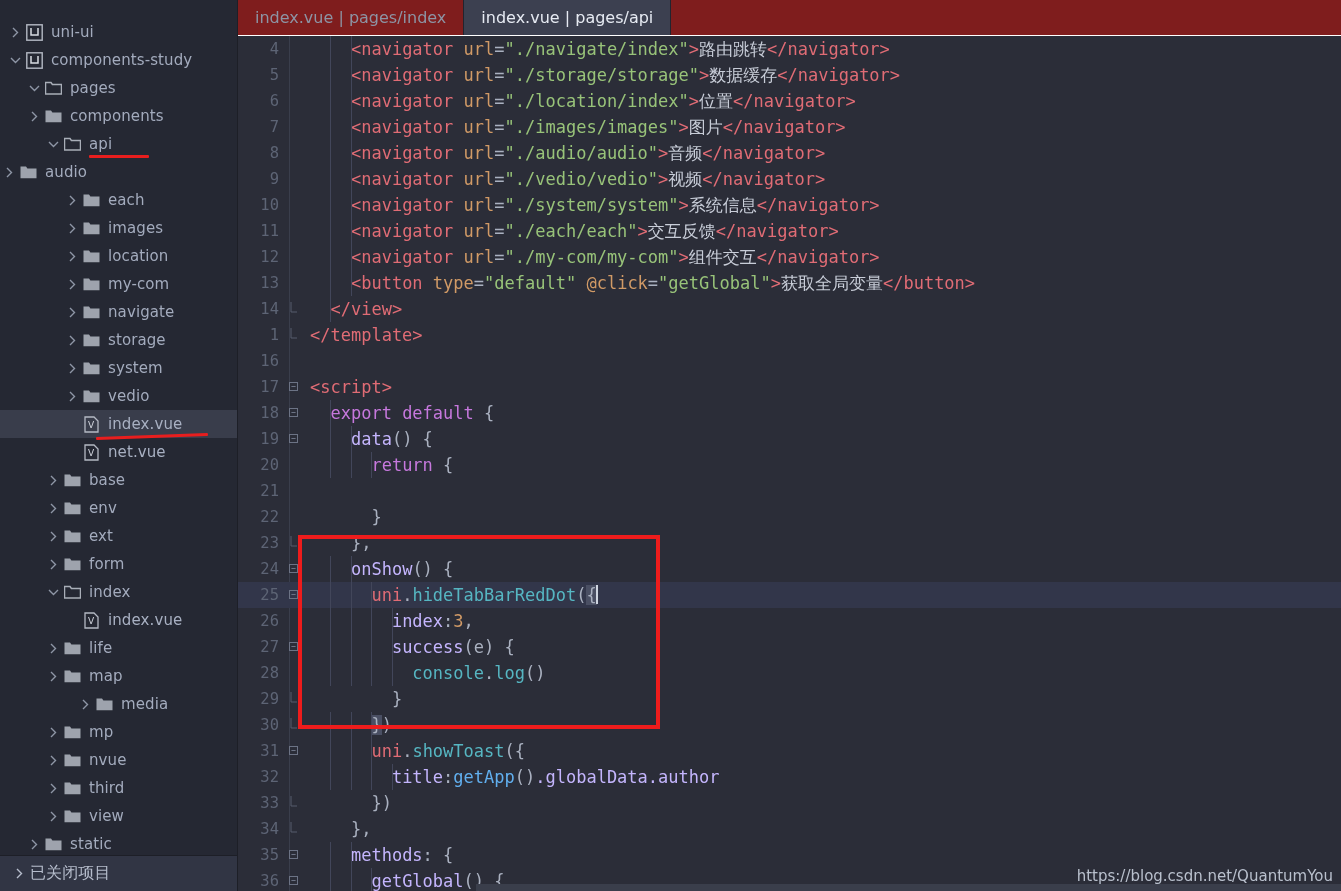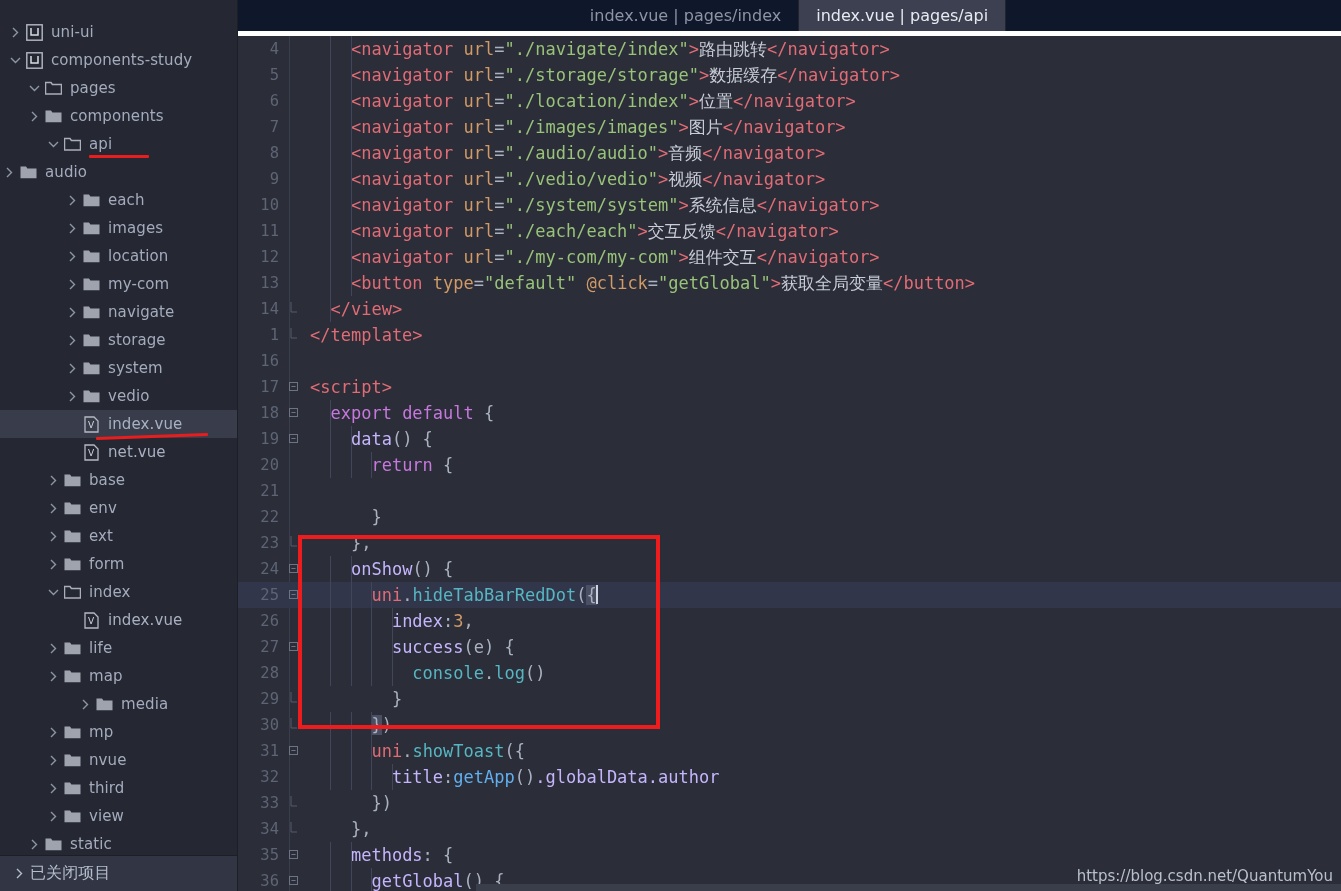--- a/index.html
+++ b/index.html
@@ -92,25 +92,24 @@
     display: flex;
     flex-direction: column;
     background: #2b2d38;
     overflow: hidden;
   }
 
   
   #tabbar {
     height: 36px;
     flex: 0 0 36px;
-    background: #0f172a;
+    background: #7f1d1d;
     display: flex;
     align-items: stretch;
-    border-bottom: 5px solid #ffffff;
-    justify-content: center;
+    border-bottom: 1px solid #ffffff;
   }
   .tab {
     display: flex; align-items: center;
     padding: 0 17px;
     font-size: 16px;
     color: #8d94a4;
     white-space: nowrap;
     cursor: pointer;
     border-right: 1px solid #22242e;
   }

